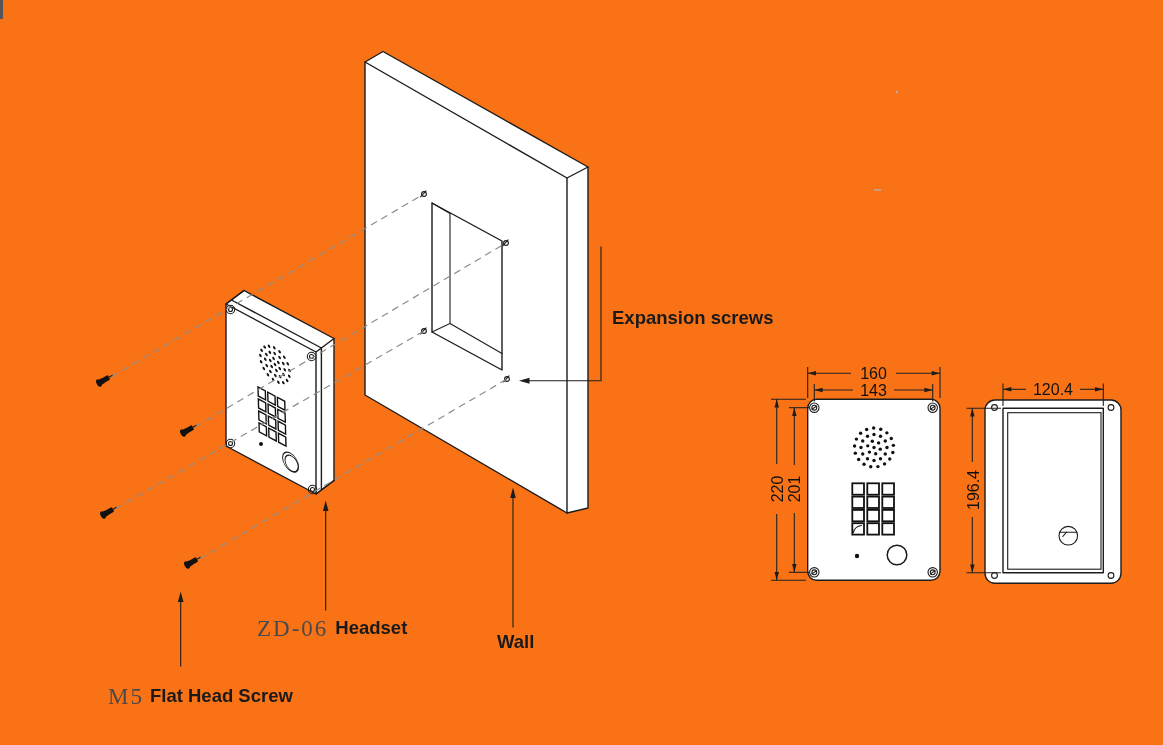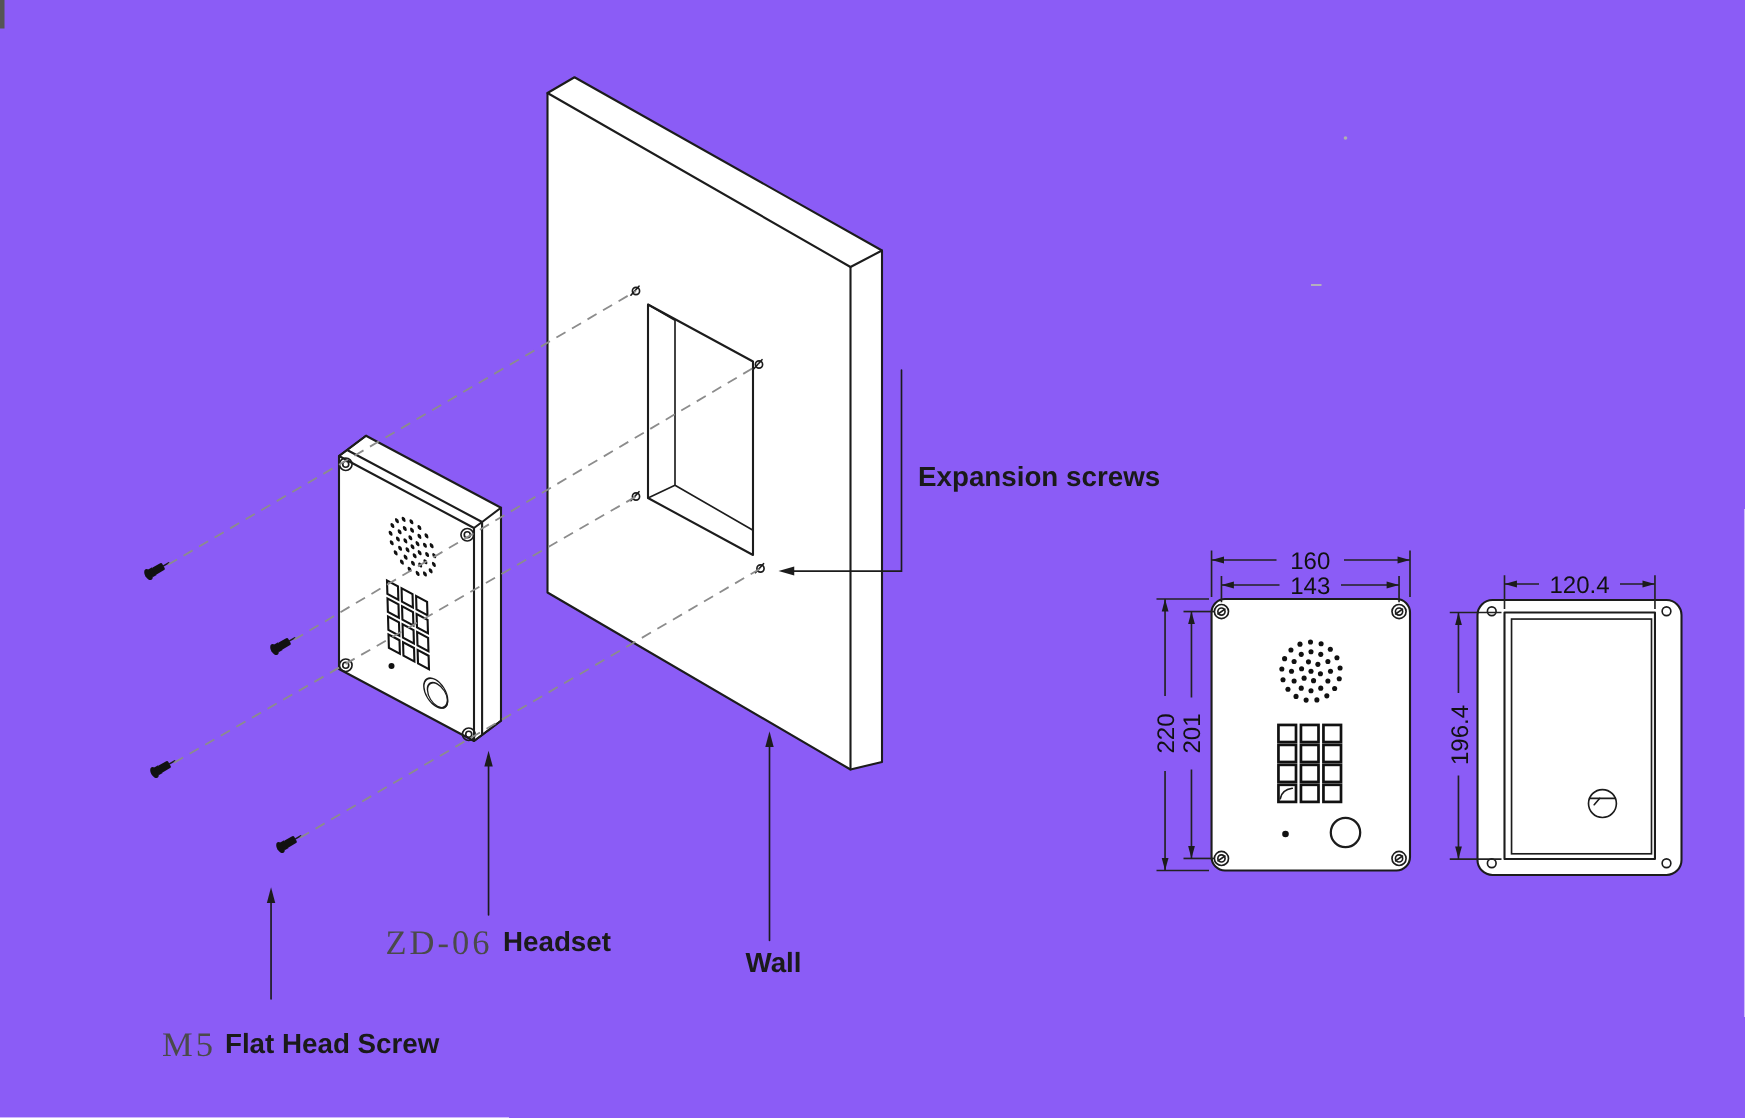--- a/index.html
+++ b/index.html
@@ -1,16 +1,16 @@
 <!DOCTYPE html>
 <html><head>
 <meta charset="utf-8">
 <style>
   html,body{margin:0;padding:0;background:#ffffff;}
-  .canvas{position:relative;width:1163px;height:745px;background:#8b5cf6;overflow:hidden;
+  .canvas{position:relative;width:1163px;height:745px;background:#f97316;overflow:hidden;
           font-family:"Liberation Sans",sans-serif;}
   svg{position:absolute;left:0;top:0;}
   
   .ln   {stroke:#1c1c1c;stroke-width:1.4;fill:none;stroke-linecap:round;stroke-linejoin:round;}
   .lnF  {stroke:#1c1c1c;stroke-width:1.4;fill:#ffffff;stroke-linejoin:round;}
   .lnT  {stroke:#1c1c1c;stroke-width:1.1;fill:none;stroke-linecap:round;}
   .dim  {stroke:#222222;stroke-width:1.1;fill:none;stroke-linecap:butt;}
   .dash {stroke:#8c8c8c;stroke-width:1.2;fill:none;stroke-dasharray:7 5;}
   .blk  {fill:#111111;stroke:none;}
   .arr  {fill:#1c1c1c;stroke:none;}

